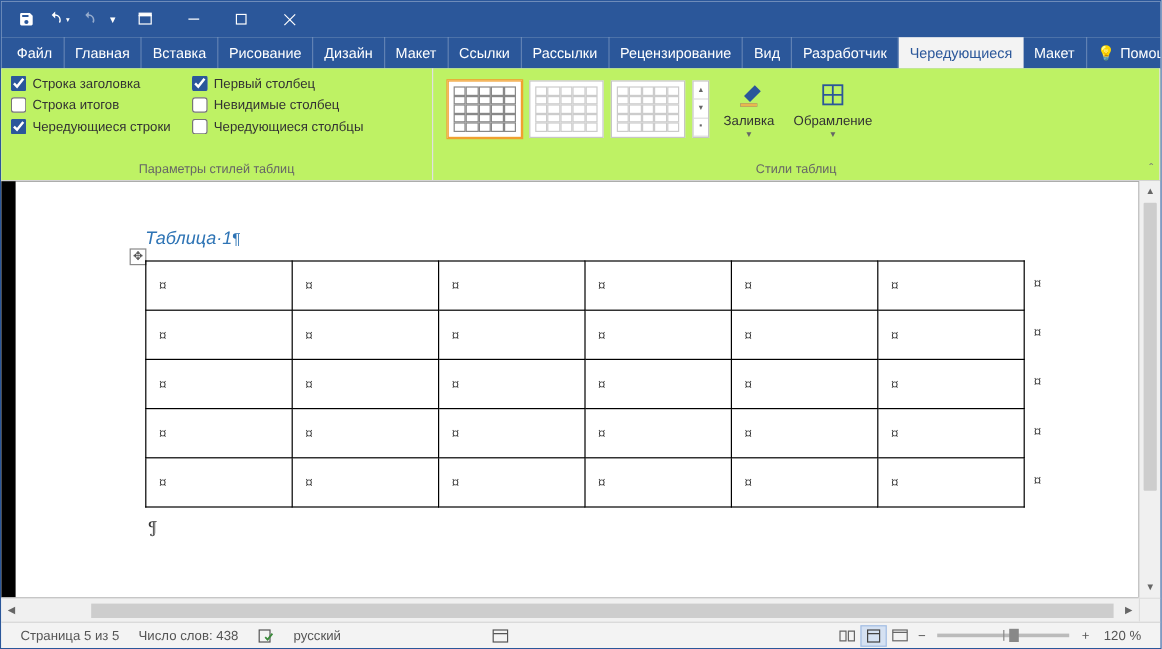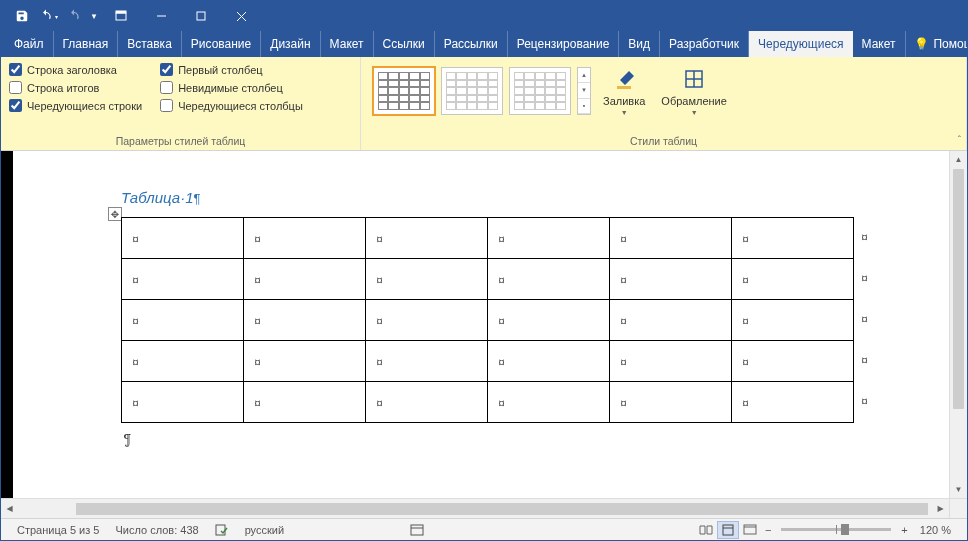--- a/index.html
+++ b/index.html
@@ -11,21 +11,21 @@
 .title-text { flex:1; text-align:center; color:#c8d5ea; font-size:12px; }
 .win-controls { display:flex; }
 .win-btn { width:40px; height:30px; display:flex; align-items:center; justify-content:center; color:#fff; }
 
 .tabs { height:26px; background:#2b579a; display:flex; align-items:stretch; padding:0 4px; }
 .tab { padding:0 9px; color:#fff; font-size:12px; display:flex; align-items:center; border-right:1px solid rgba(255,255,255,0.25); cursor:pointer; }
 .tab.active { background:#f3f3f3; color:#2b579a; border-right:none; }
 .tab.nb { border-right:none; }
 .tab-spacer { flex:1; border-right:none; }
 
-.ribbon { height:94px; background:#fef9c3; border-bottom:1px solid #d4d4d4; display:flex; position:relative; }
+.ribbon { height:94px; background:#bef264; border-bottom:1px solid #d4d4d4; display:flex; position:relative; }
 .ribbon-group { border-right:1px solid #e1e1e1; display:flex; flex-direction:column; }
 .rg-body { flex:1; display:flex; align-items:flex-start; padding:4px 8px 0 8px; }
 .rg-label { font-size:10.5px; color:#666; text-align:center; padding:2px 0 3px; }
 
 .chk-col { display:flex; flex-direction:column; gap:5px; padding-top:2px; }
 .chk { display:flex; align-items:center; gap:5px; font-size:11px; color:#333; }
 .chk input { width:13px; height:13px; accent-color:#2b579a; }
 
 .styles-gallery { display:flex; align-items:center; gap:6px; padding:6px 4px; }
 .tstyle { width:62px; height:48px; border:1px solid #c6c6c6; background:#fff; display:flex; align-items:center; justify-content:center; }

